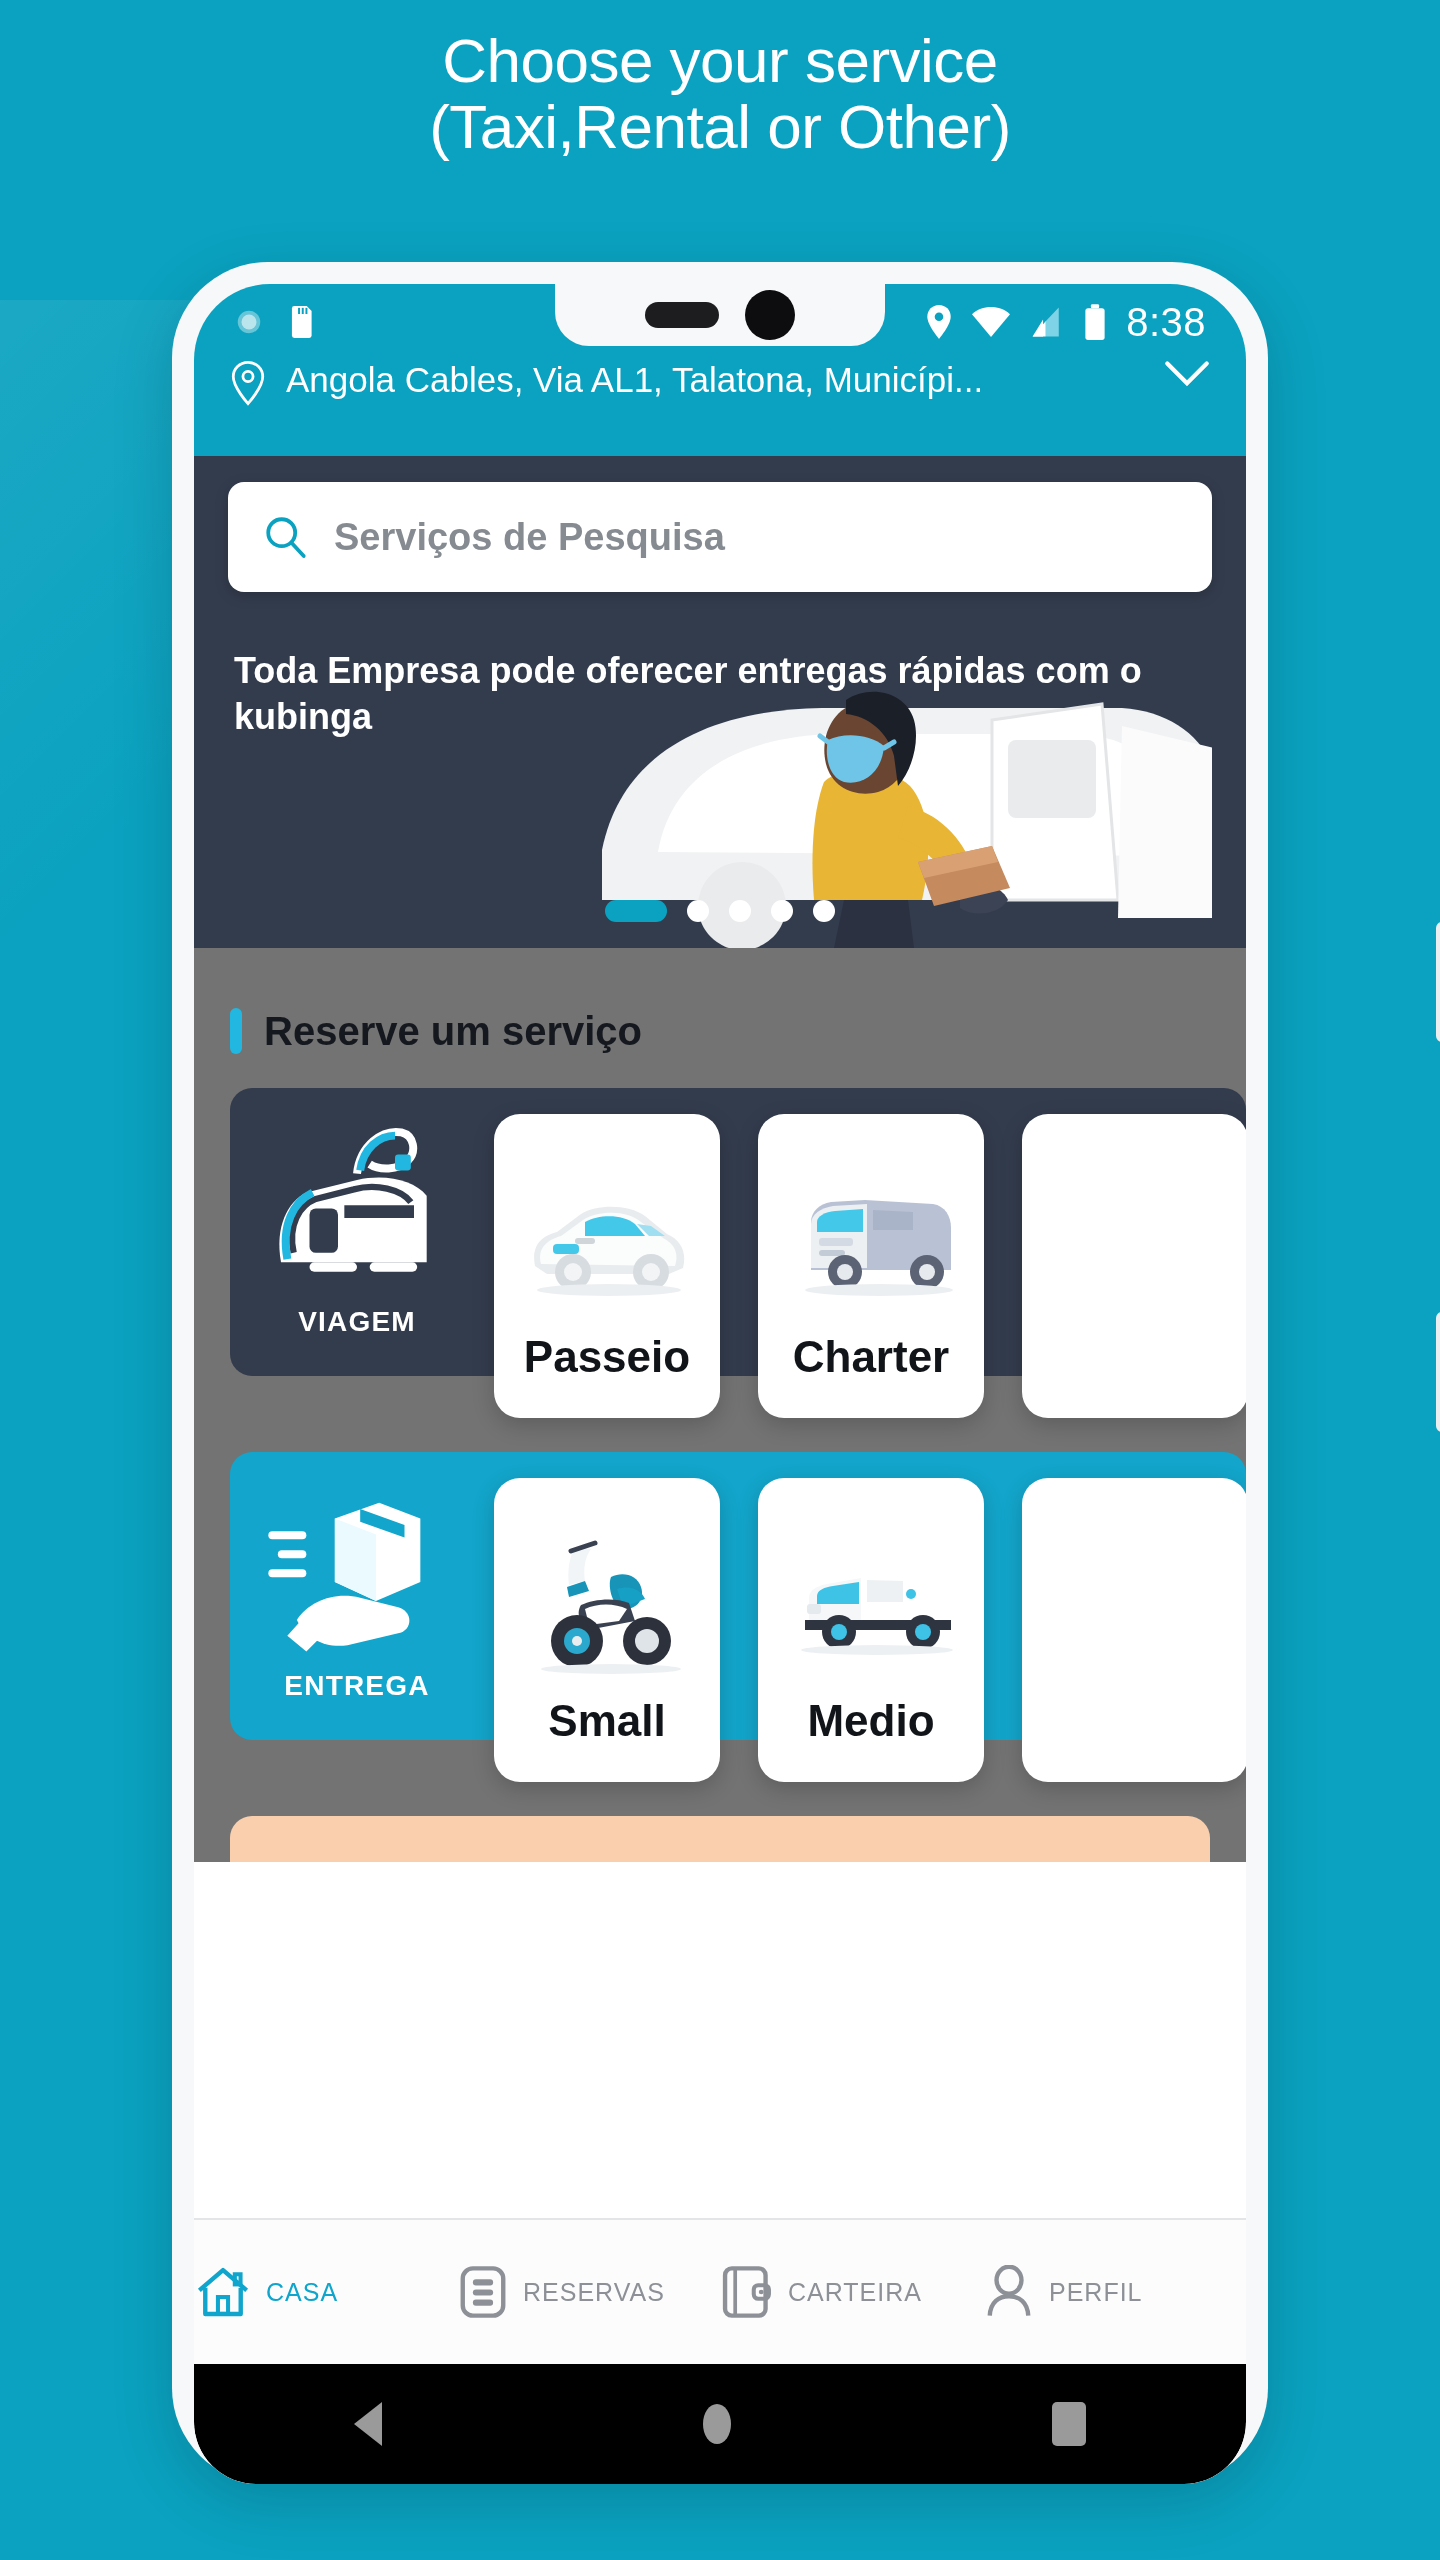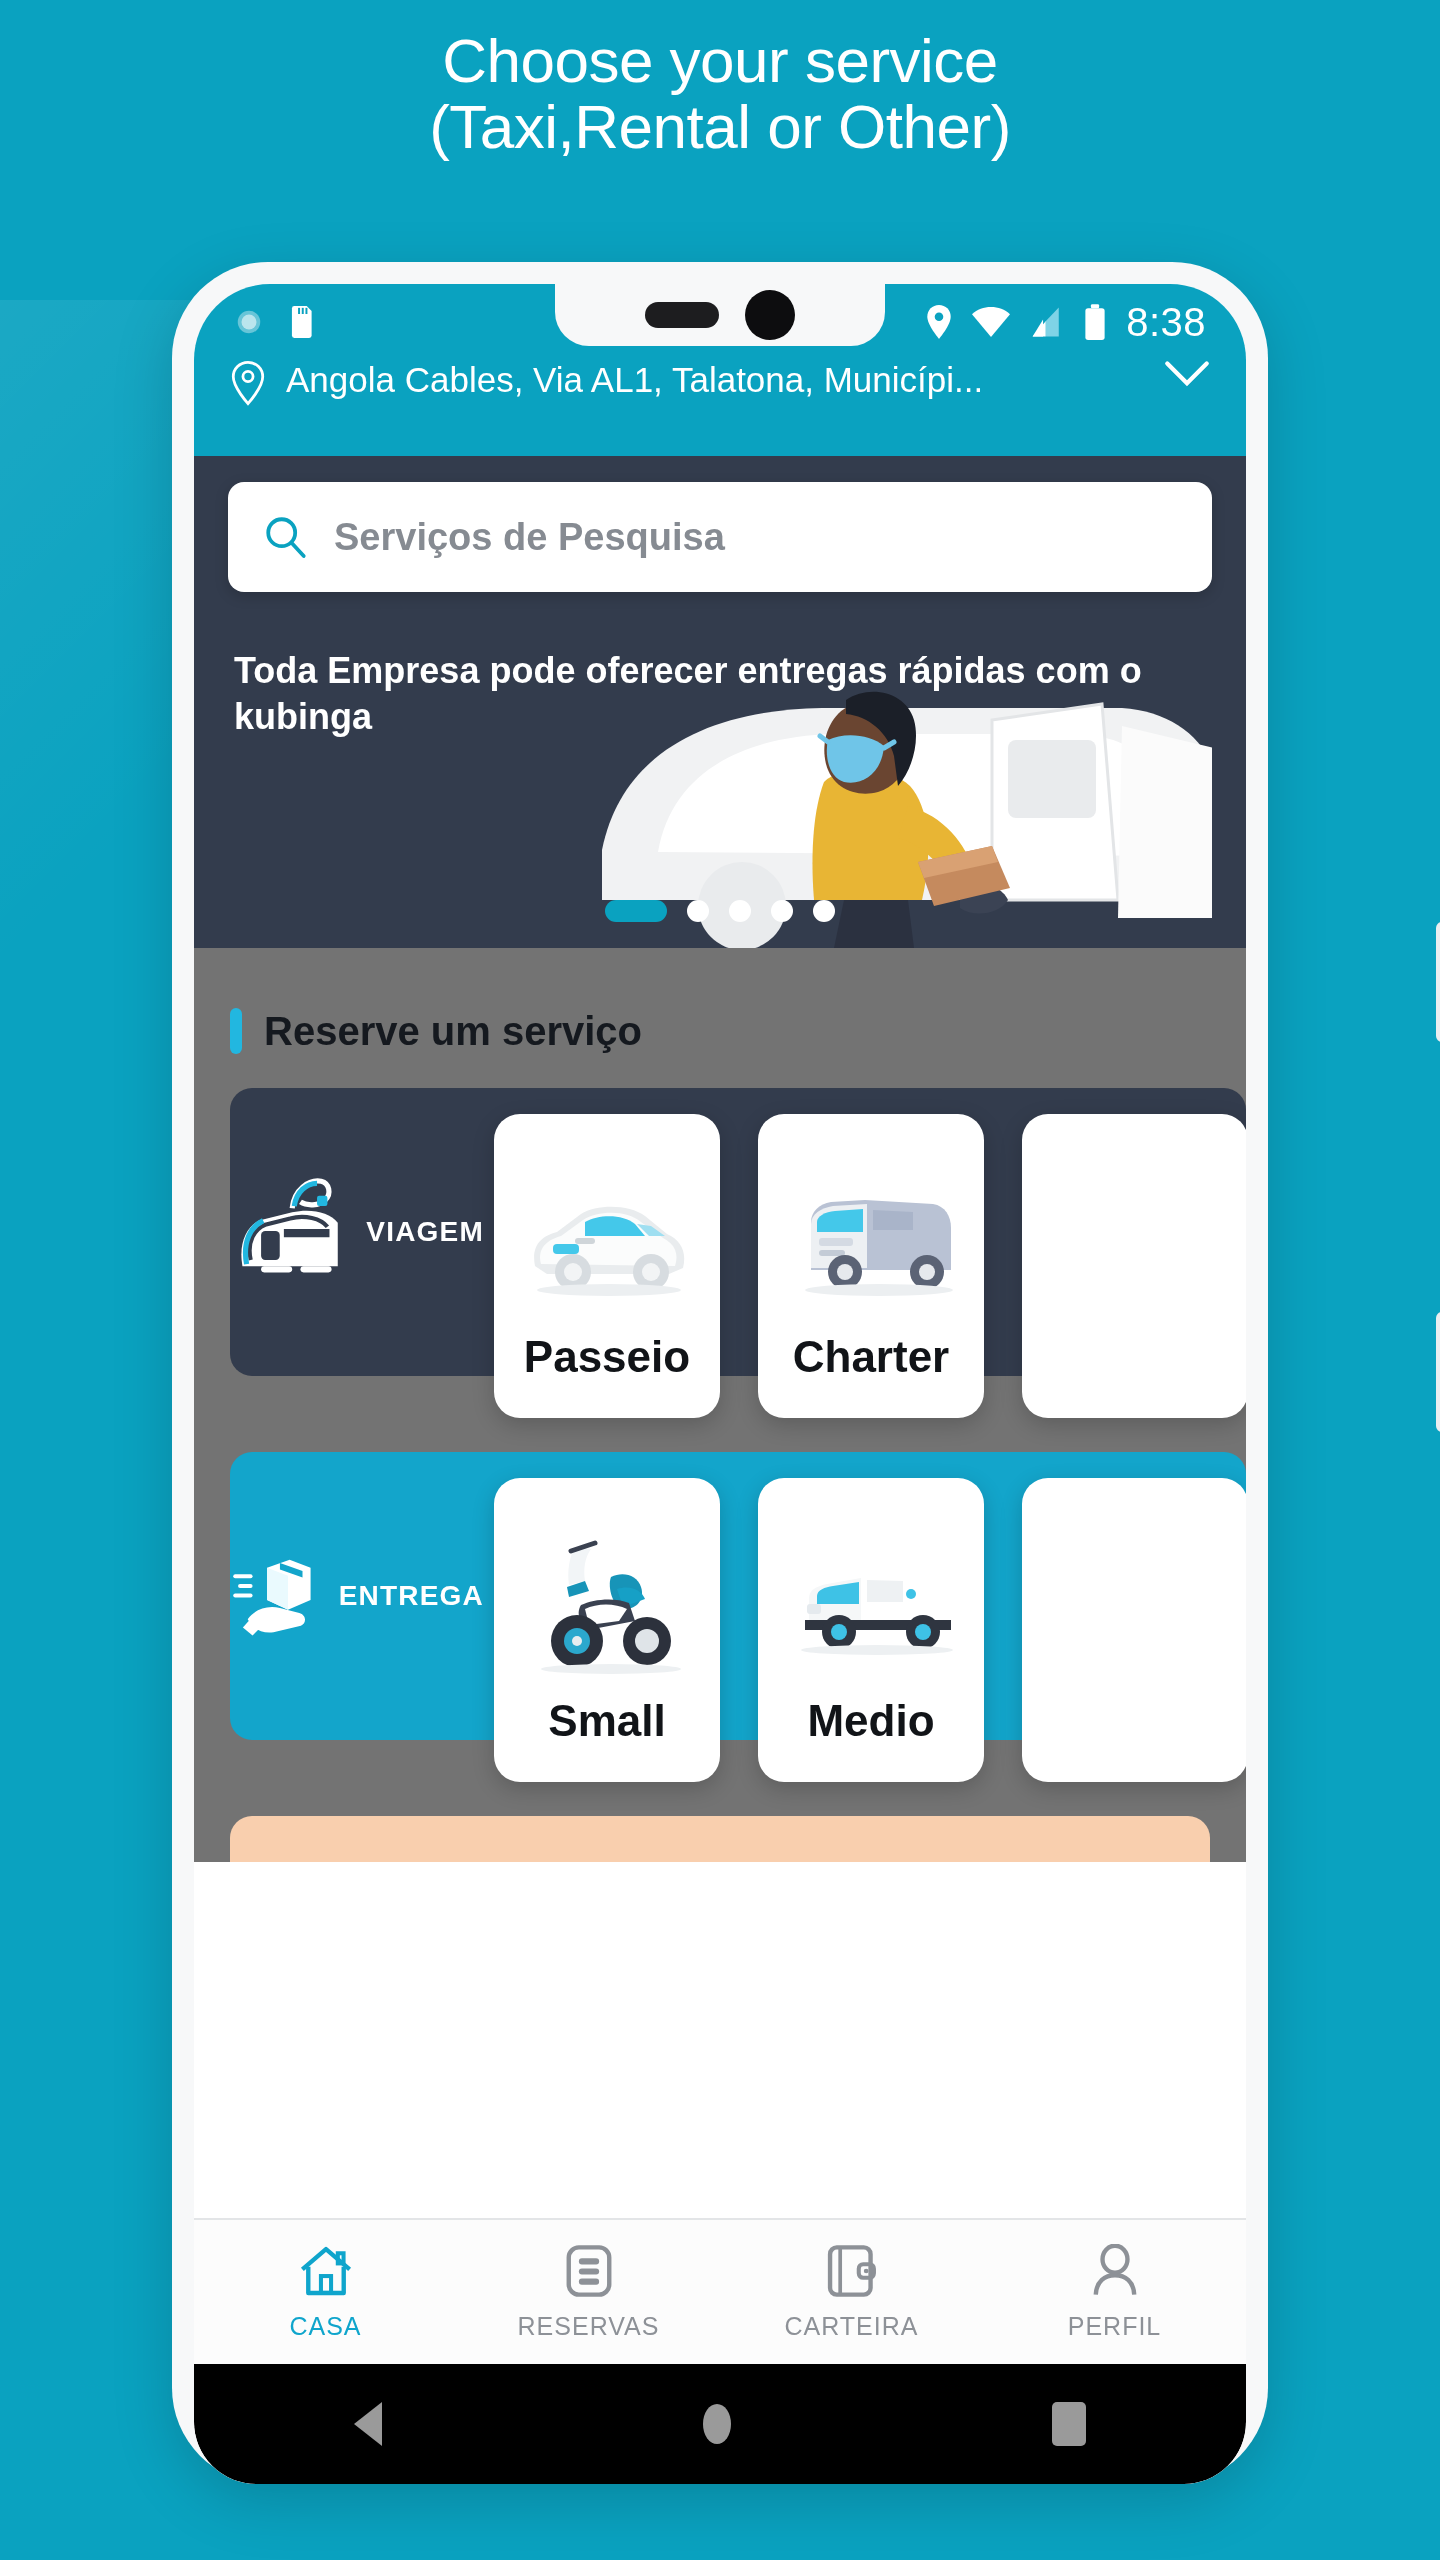--- a/index.html
+++ b/index.html
@@ -108,21 +108,21 @@
   
   .svc-row{ position:relative; margin:0 0 24px 0; padding-left:36px; height:340px; }
   .svc-panel{
     position:absolute; left:36px; top:0; right:0; height:288px;
     border-radius:22px;
   }
   .svc-panel.viagem{ background:#333c4d; }
   .svc-panel.entrega{ background:#13a5cb; }
   .svc-brand{
     position:absolute; left:36px; top:0; width:254px; height:288px;
-    display:flex; flex-direction:row; align-items:center; justify-content:center; gap:12px;
+    display:flex; flex-direction:column; align-items:center; justify-content:center; gap:12px;
     z-index:3;
   }
   .svc-brand-label{ color:#fff; font-size:28px; font-weight:700; letter-spacing:1.2px; }
   .cards{
     position:absolute; left:300px; top:26px; right:0; height:304px;
     display:flex; gap:38px; z-index:4;
   }
   .card{
     flex:0 0 226px; height:304px; background:#fff; border-radius:26px;
     box-shadow:0 7px 22px rgba(0,0,0,.19);
@@ -138,21 +138,21 @@
     background:#f9cfae; border-radius:22px 22px 0 0;
   }
 
   
   .bottomnav{
     position:absolute; left:0; bottom:120px; width:1052px; height:146px;
     background:#fcfcfc; border-top:2px solid #e3e5e7;
     display:flex; align-items:center;
   }
   .nav-item{
-    flex:1; display:flex; flex-direction:column; align-items:center; gap:14px;
+    flex:1; display:flex; align-items:center; gap:14px;
   }
   .nav-label{ font-size:25px; font-weight:500; letter-spacing:1px; color:#8d9197; }
   .nav-item.active .nav-label{ color:#0fa5cc; }
 
   
   .androidnav{
     position:absolute; left:0; bottom:0; width:1052px; height:120px;
     background:#000; display:flex; align-items:center; justify-content:space-around;
     border-radius:0 0 62px 62px;
   }

